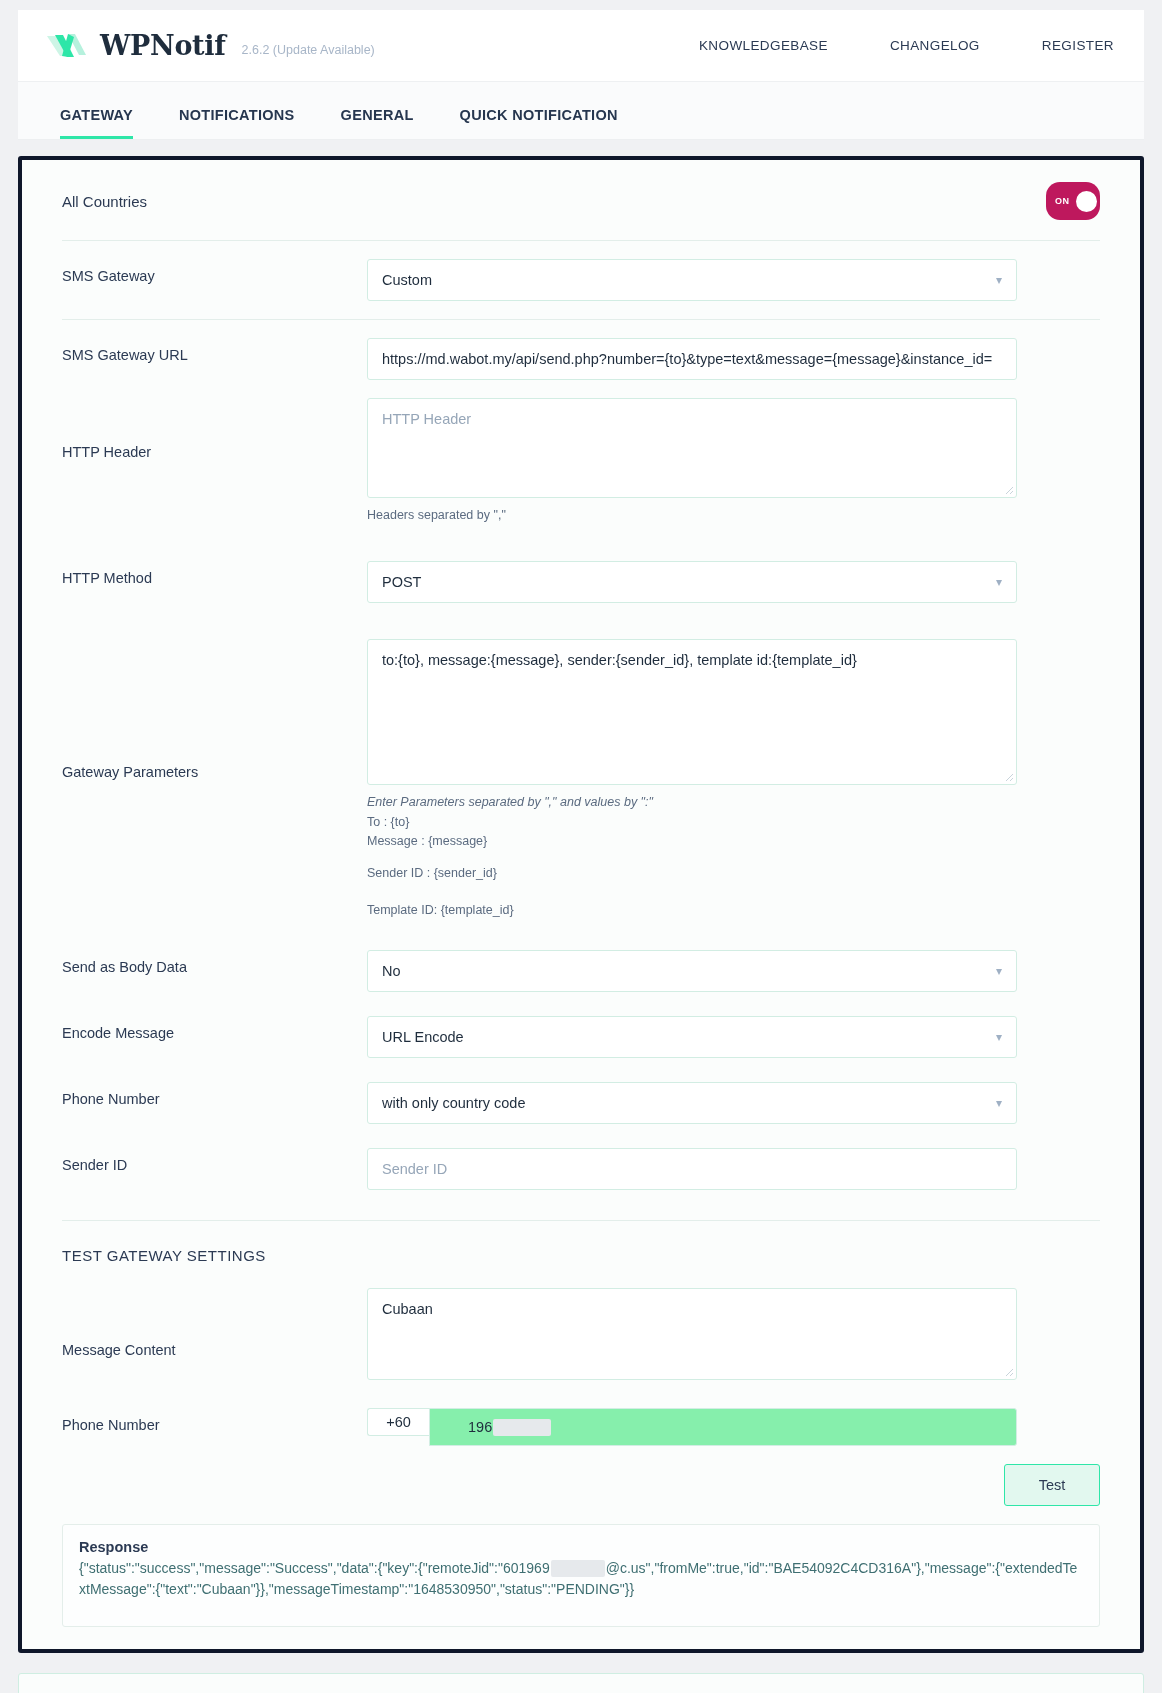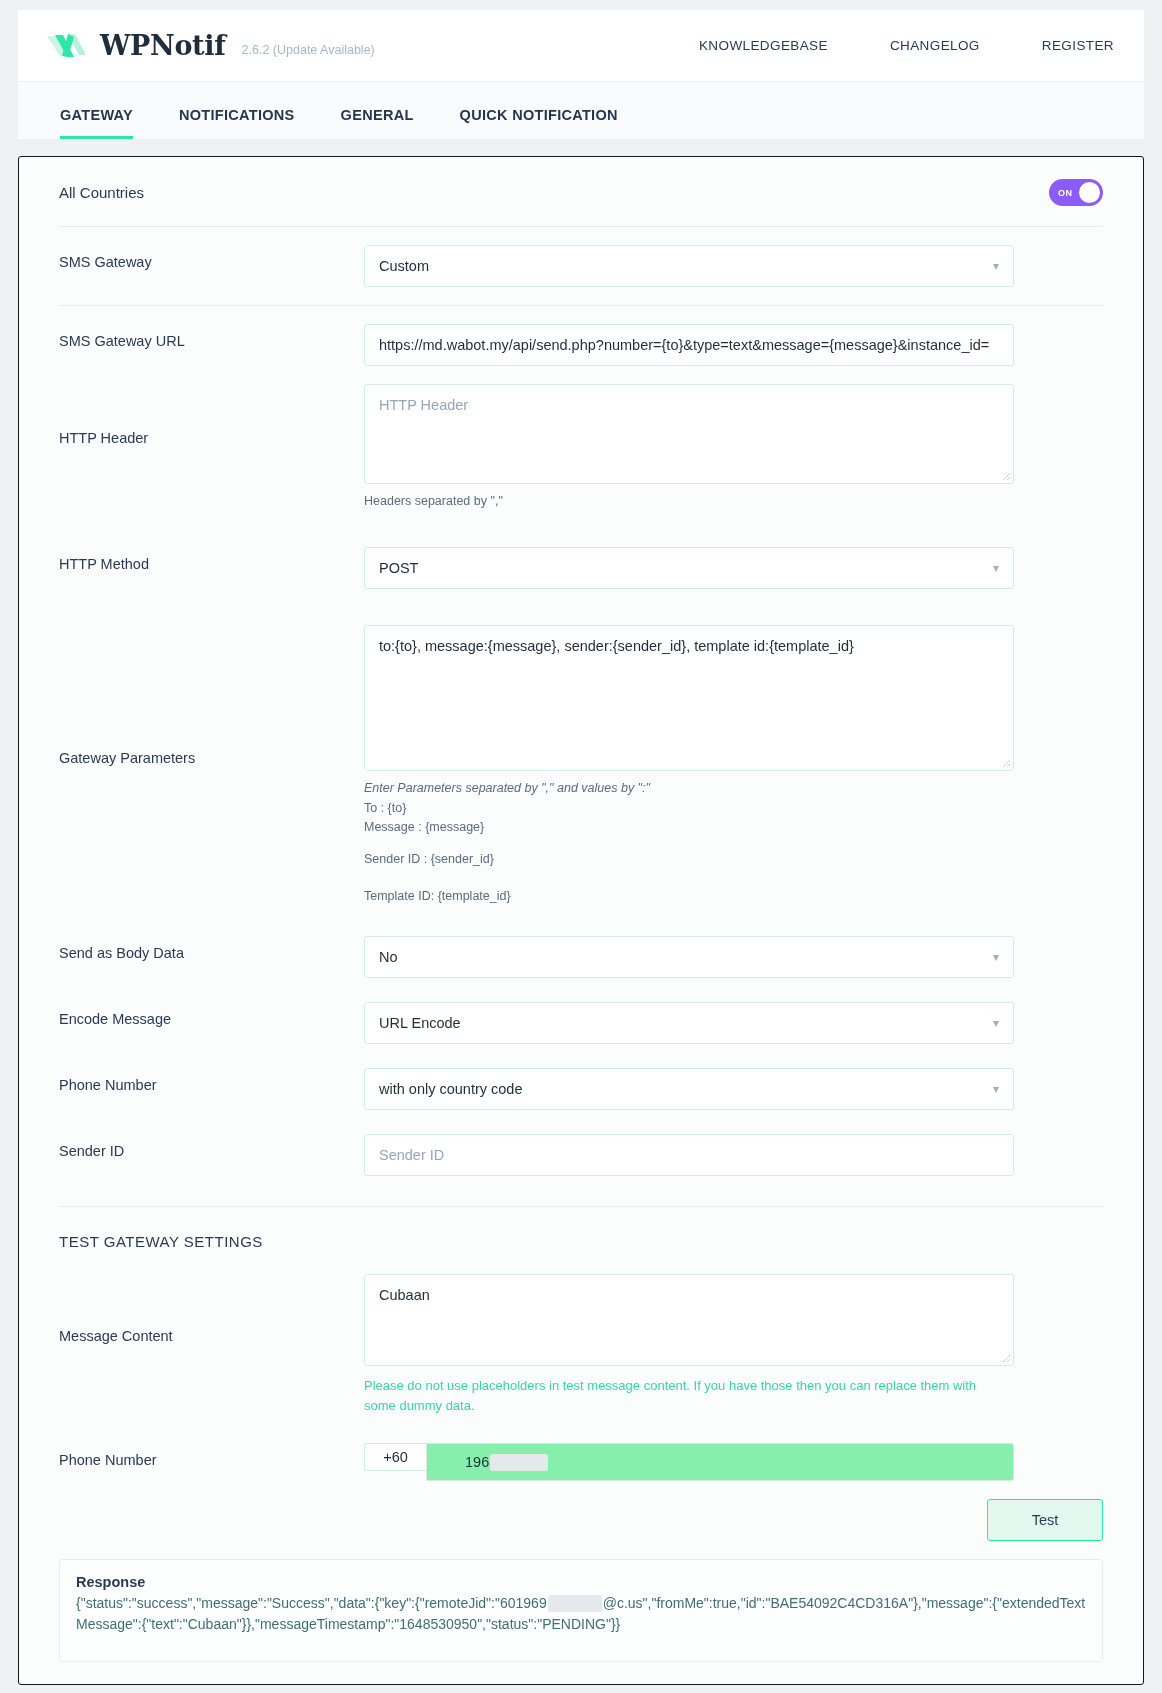--- a/index.html
+++ b/index.html
@@ -72,21 +72,21 @@
     color: #26364f;
     padding-bottom: 13px;
     border-bottom: 3px solid transparent;
     cursor: pointer;
   }
   .tab.active { border-bottom-color: #2ee6a8; }
 
   
   .card {
     background: #fbfdfc;
-    border: 1px solid #0f172a;
+    border: 4px solid #0f172a;
     border-radius: 3px;
     margin-top: 16px;
     padding: 0 20px 22px 20px;
   }
   .card-inner { padding: 0 20px; }
 
   .row {
     display: flex;
     align-items: flex-start;
     padding: 18px 0;
@@ -104,23 +104,23 @@
 
   
   .allc {
     display: flex;
     align-items: center;
     padding: 22px 0 20px 0;
   }
   .allc-label { font-size: 15px; color: #2b3a53; }
   .toggle {
     margin-left: auto;
-    width: 54px; height: 27px;
+    width: 54px; height: 38px;
     border-radius: 14px;
-    background: #8b5cf6;
+    background: #be185d;
     position: relative;
     display: flex; align-items: center;
     cursor: pointer;
   }
   .toggle-text {
     position: absolute;
     left: 9px;
     font-size: 9px;
     font-weight: bold;
     color: #ffffff;
@@ -238,21 +238,21 @@
     border-radius: 2px;
     height: 17px;
     vertical-align: middle;
   }
   .redact-phone { width: 58px; margin-left: 1px; }
   .redact-json { width: 54px; margin: 0 1px; position: relative; top: -1px; }
 
   
   .btn-row { display: flex; justify-content: flex-end; padding: 18px 0 6px 0; }
   .btn-test {
-    width: 116px;
+    width: 96px;
     height: 42px;
     border: 1px solid #2ee6a8;
     border-radius: 3px;
     background: #e2f8ef;
     color: #2b3a53;
     font-size: 14.5px;
     display: flex; align-items: center; justify-content: center;
     cursor: pointer;
     font-family: "Liberation Sans", sans-serif;
   }
@@ -436,21 +436,20 @@
 
       <div class="row">
         <div class="row-label" style="padding-top:54px;">Message Content</div>
         <div class="row-field">
           <div class="ta ta-m">
             <span>Cubaan</span>
             <svg class="ta-grip" viewBox="0 0 12 12">
               <path d="M11 4 L4 11 M11 8 L8 11" stroke="#c9d4db" stroke-width="1" fill="none"></path>
             </svg>
           </div>
-          <div class="hint-green">Please do not use placeholders in test message content. If you have those then you can replace them with some dummy data.</div>
         </div>
       </div>
 
       <div class="row" style="padding:10px 0 0 0;">
         <div class="row-label">Phone Number</div>
         <div class="row-field">
           <div class="phone-group">
             <div class="phone-cc">+60</div>
             <div class="phone-num">
               <span>196</span>

